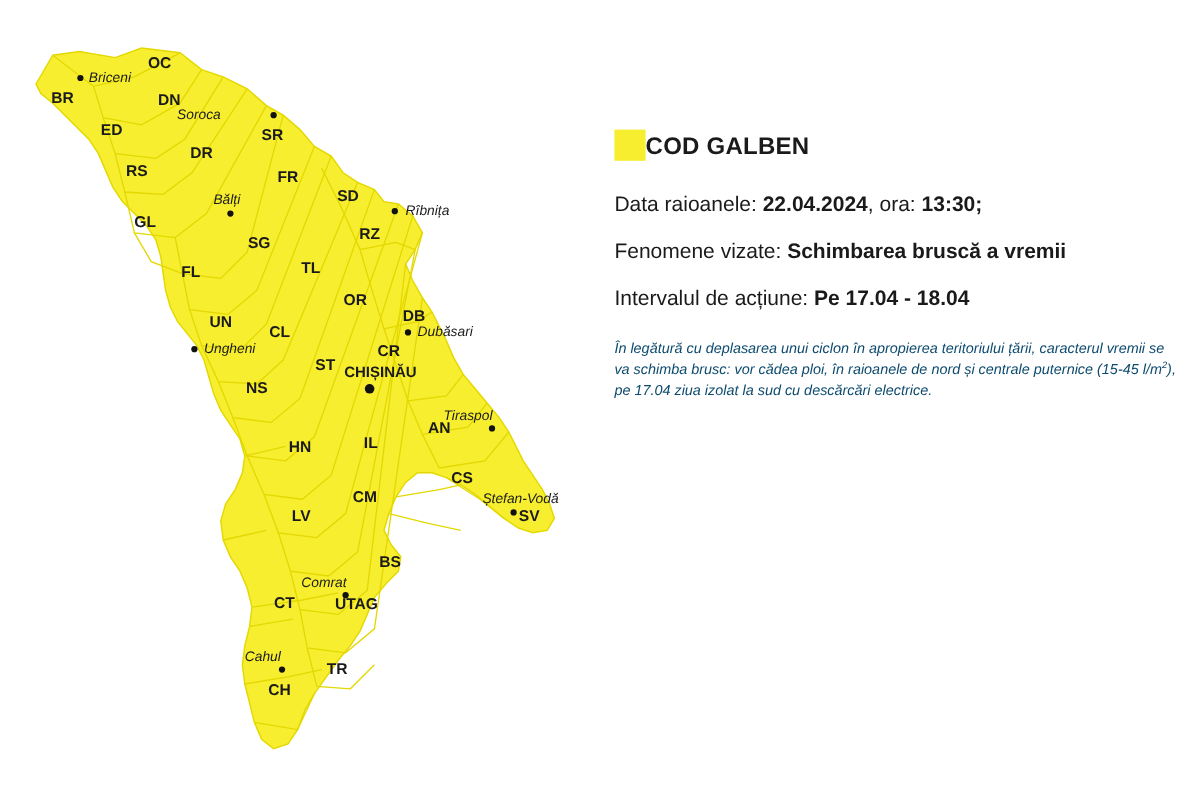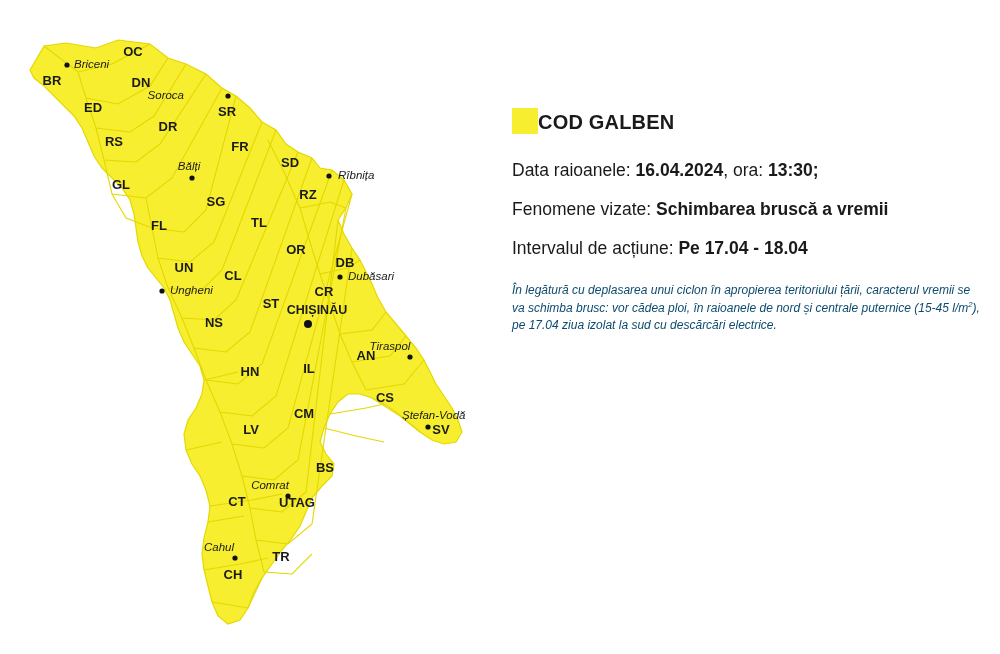--- a/index.html
+++ b/index.html
@@ -242,21 +242,21 @@
 
   <div id="info-panel">
 
     <div id="code-header">
       <div id="code-swatch"></div>
       <div id="code-title">COD GALBEN</div>
     </div>
 
     <div class="meta-line">
       <span>Data raioanele:</span>
-      <span class="strong">16.04.2024</span><span>, ora:</span>
+      <span class="strong">22.04.2024</span><span>, ora:</span>
       <span class="strong">13:30;</span>
     </div>
 
     <div class="meta-line">
       <span>Fenomene vizate:</span>
       <span class="strong">Schimbarea bruscă a vremii</span>
     </div>
 
     <div class="meta-line">
       <span>Intervalul de acțiune:</span>

